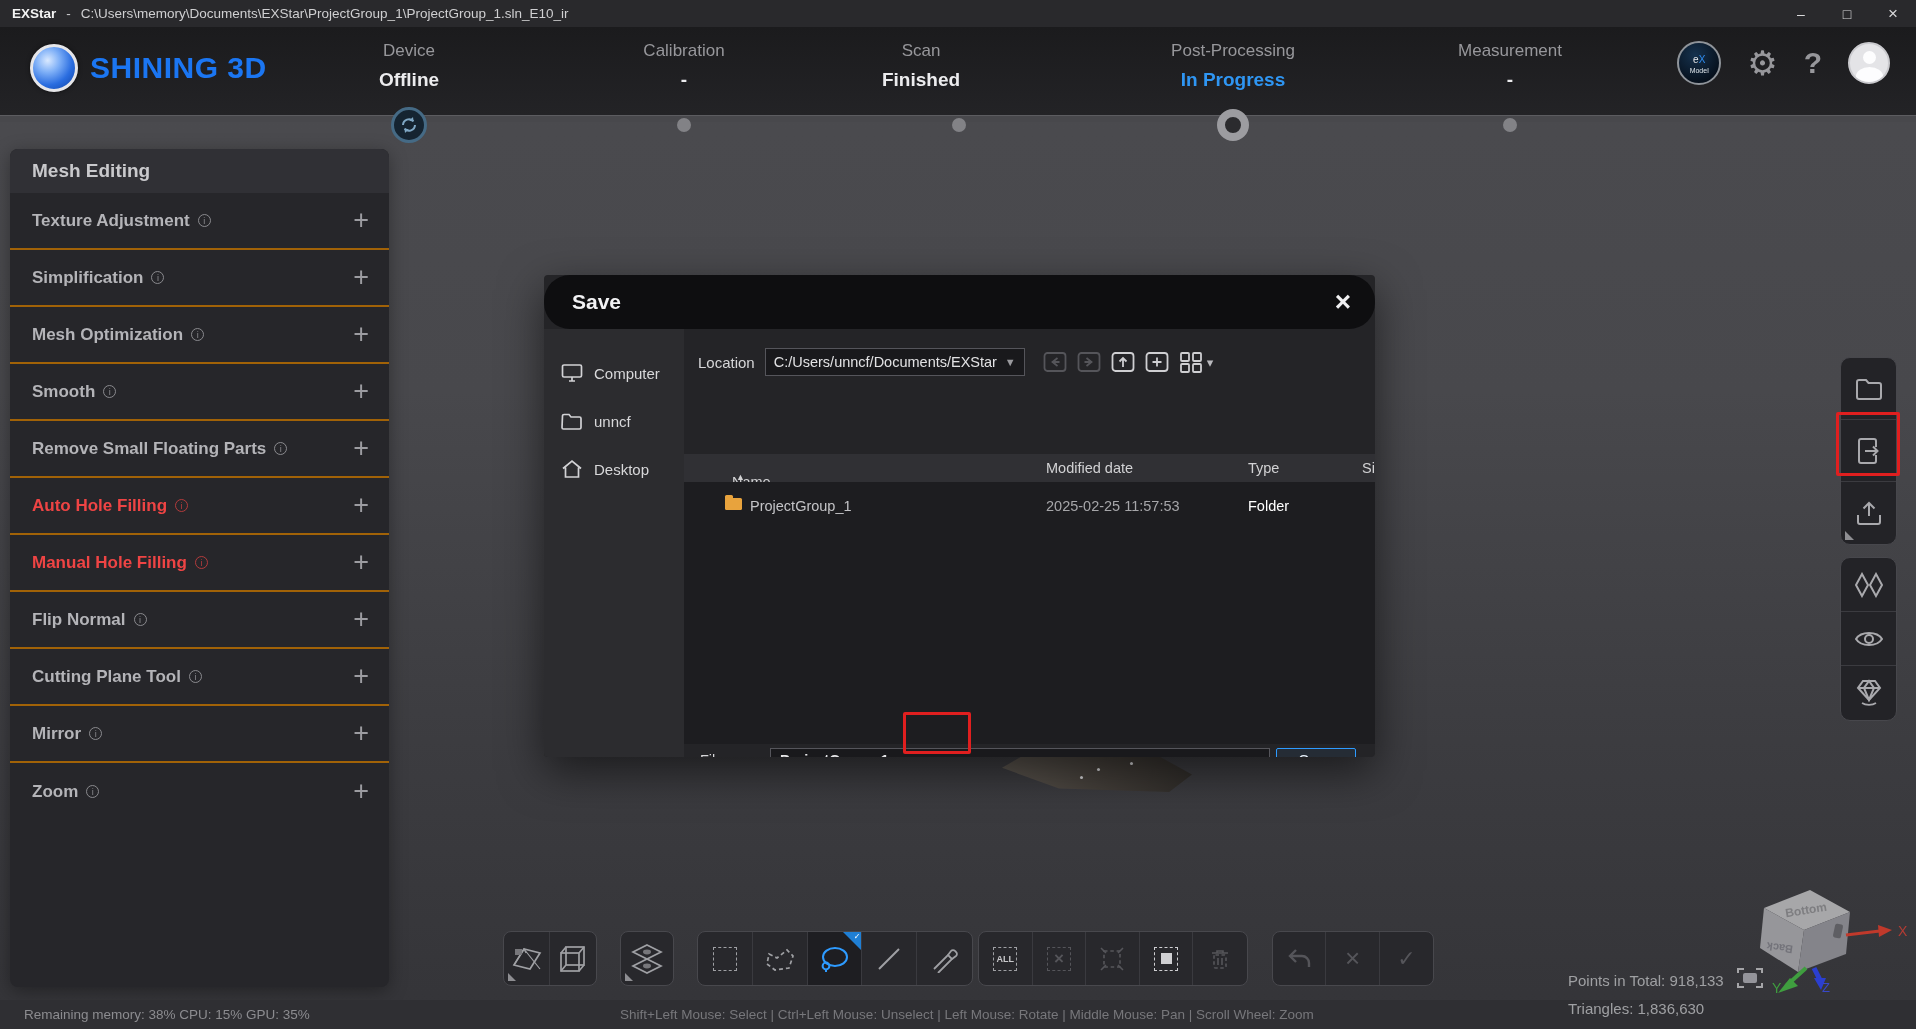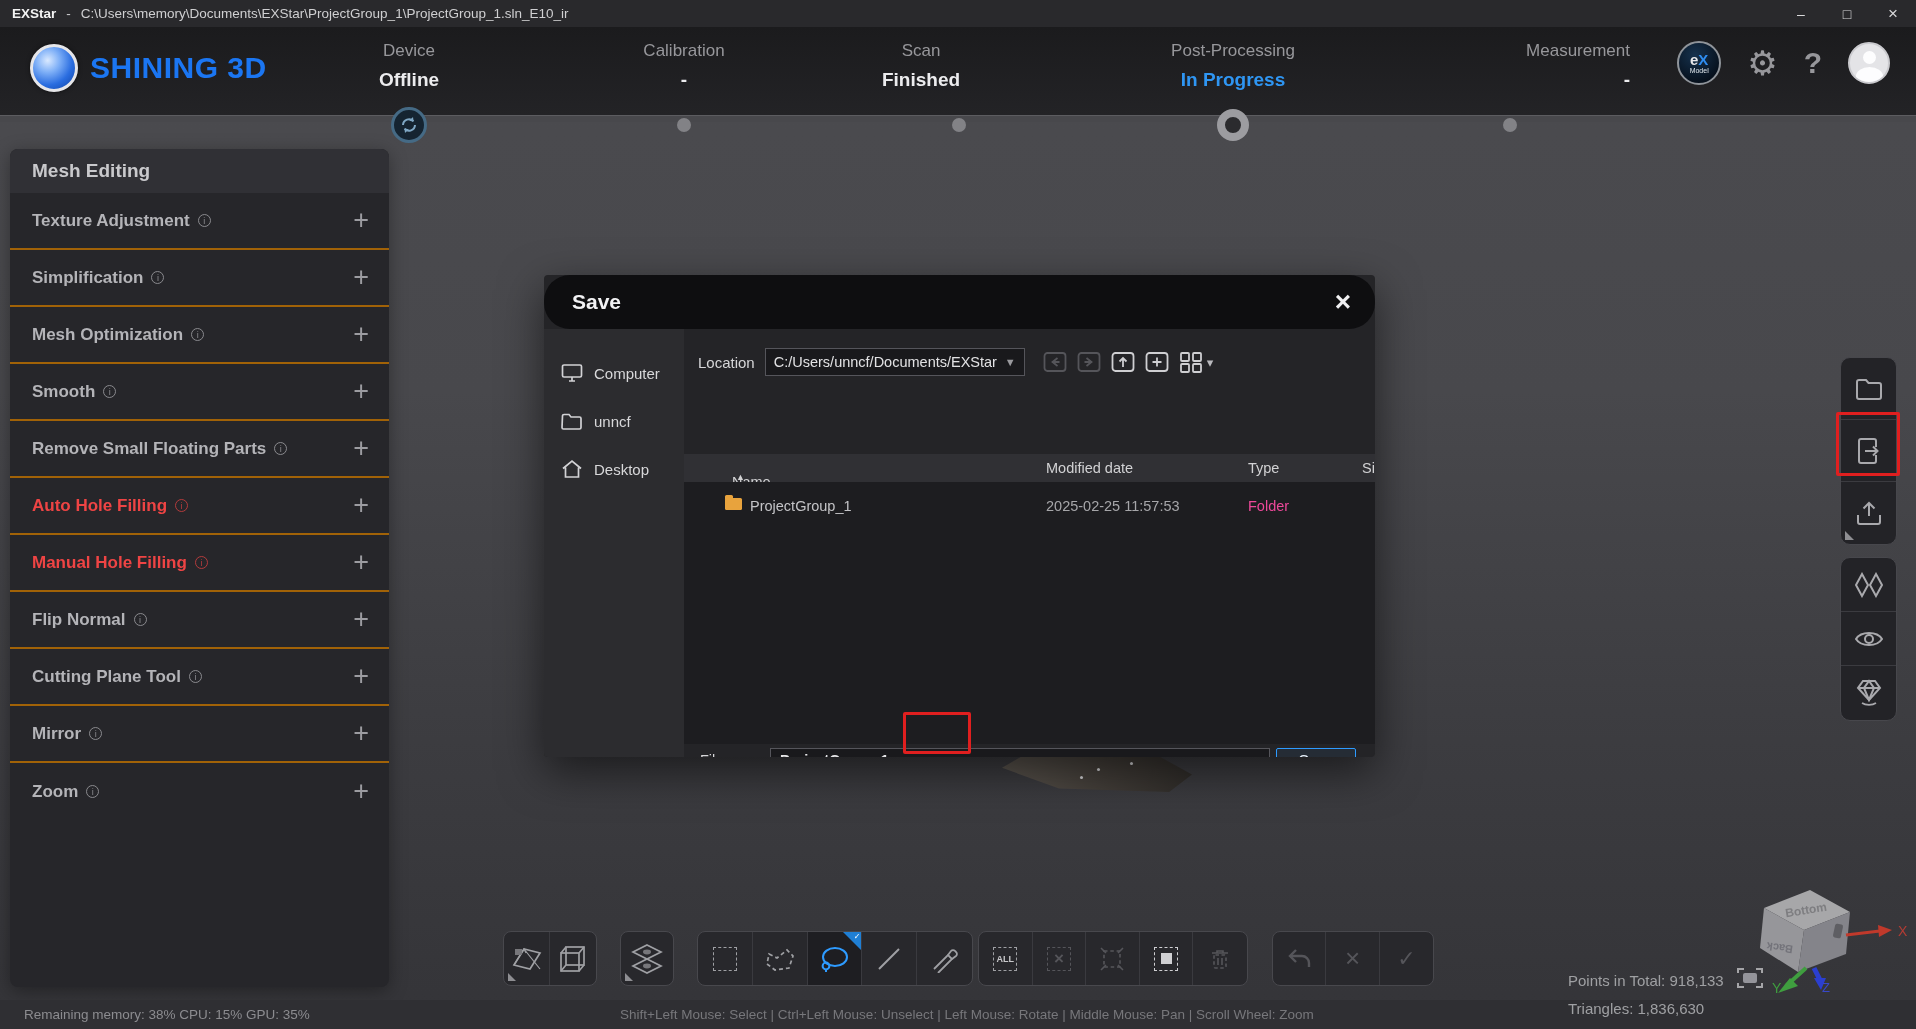--- a/index.html
+++ b/index.html
@@ -29,21 +29,21 @@
     border:3px solid #e6e6e9; box-shadow:0 0 4px rgba(0,0,0,.5);}
   .brand-text { margin-left:12px; font-size:30px; font-weight:bold; color:#1b76f2; letter-spacing:.5px;}
   .stage { position:absolute; width:240px; text-align:center; top:14px;}
   .stage-label { font-size:17px; color:#97979b;}
   .stage-status { margin-top:8px; font-size:19px; font-weight:bold; color:#ececee;}
   .stage-status.blue { color:#2f96f3;}
   .nav-icons { position:absolute; right:26px; top:14px; display:flex; align-items:center; gap:26px;}
   .ex-badge { width:44px; height:44px; border-radius:50%; border:2px solid #8f949a;
     background:radial-gradient(circle at 40% 30%, #16324e, #06101c 75%);
     display:flex; flex-direction:column; align-items:center; justify-content:center;}
-  .ex-line { font-size:15px; font-weight:bold; line-height:14px;}
+  .ex-line { font-size:10px; font-weight:normal; line-height:14px;}
   .ex-e { color:#e8e8ea;}
   .ex-x { color:#2f8df0;}
   .ex-model { font-size:7px; color:#dfe5ea;}
   .gear-glyph { font-size:34px; color:#97979b; line-height:44px;}
   .help-glyph { font-size:30px; font-weight:bold; color:#97979b; line-height:44px;}
   .avatar { width:42px; height:42px; border-radius:50%; background:#e4e4e7; border:2px solid #cacace; position:relative; overflow:hidden;}
   .avatar .head { position:absolute; left:13px; top:7px; width:13px; height:13px; border-radius:50%; background:#fdfdfe;}
   .avatar .body { position:absolute; left:6px; top:23px; width:27px; height:18px; border-radius:50% 50% 0 0; background:#fdfdfe;}
 
   
@@ -90,21 +90,21 @@
   .thead { position:absolute; left:0; top:125px; width:691px; height:28px; background:#303034;
     font-size:14.5px; color:#d2d2d4; }
   .thead span, .trow span { position:absolute; top:6px;}
   .tlist { position:absolute; left:0; top:153px; width:691px; height:262px; background:#1d1d20;}
   .trow { position:absolute; left:0; top:10px; width:691px; height:28px; font-size:14.5px;}
   .folder-glyph { position:absolute; left:41px; top:9px; width:17px; height:12px; background:#e8a33d; border-radius:1.5px;}
   .folder-glyph:before { content:""; position:absolute; left:0; top:-3px; width:8px; height:4px;
     background:#e8a33d; border-radius:1.5px 1.5px 0 0;}
   .cell-name { left:66px; color:#c4c4c7;}
   .cell-date { left:362px; color:#a6a6a9;}
-  .cell-type { left:564px; color:#ec4899;}
+  .cell-type { left:564px; color:#ffffff;}
 
   .fn-row { position:absolute; left:0; top:419px; width:691px; height:24px;}
   .fld-label { position:absolute; left:16px; top:4px; font-size:14.5px; color:#d6d6d8;}
   .fn-input { position:absolute; left:86px; top:0; width:500px; height:24px; background:#19191c;
     border:1px solid #55555b; display:flex; align-items:center; padding:0 9px;
     font-size:14.5px; font-weight:bold; color:#e6e6e8;}
   .btn { position:absolute; left:592px; width:80px; height:23px; display:flex; align-items:center;
     justify-content:center; font-size:14.5px; border-radius:2px;}
   .btn-open { top:0; background:#252c35; border:1.5px solid #2e9bff; color:#e9f2fb;}
 
@@ -178,21 +178,21 @@
     <div class="stage-status">-</div>
   </div>
   <div class="stage" style="left:801px;text-align:center;">
     <div class="stage-label">Scan</div>
     <div class="stage-status">Finished</div>
   </div>
   <div class="stage" style="left:1113px;">
     <div class="stage-label">Post-Processing</div>
     <div class="stage-status blue">In Progress</div>
   </div>
-  <div class="stage" style="left:1390px;text-align:right;">
+  <div class="stage" style="left:1390px;">
     <div class="stage-label">Measurement</div>
     <div class="stage-status">-</div>
   </div>
 
   <div class="nav-icons">
     <div class="ex-badge">
       <div class="ex-line"><span class="ex-e">e</span><span class="ex-x">X</span></div>
       <div class="ex-model">Model</div>
     </div>
     <div class="gear-glyph">⚙</div>

